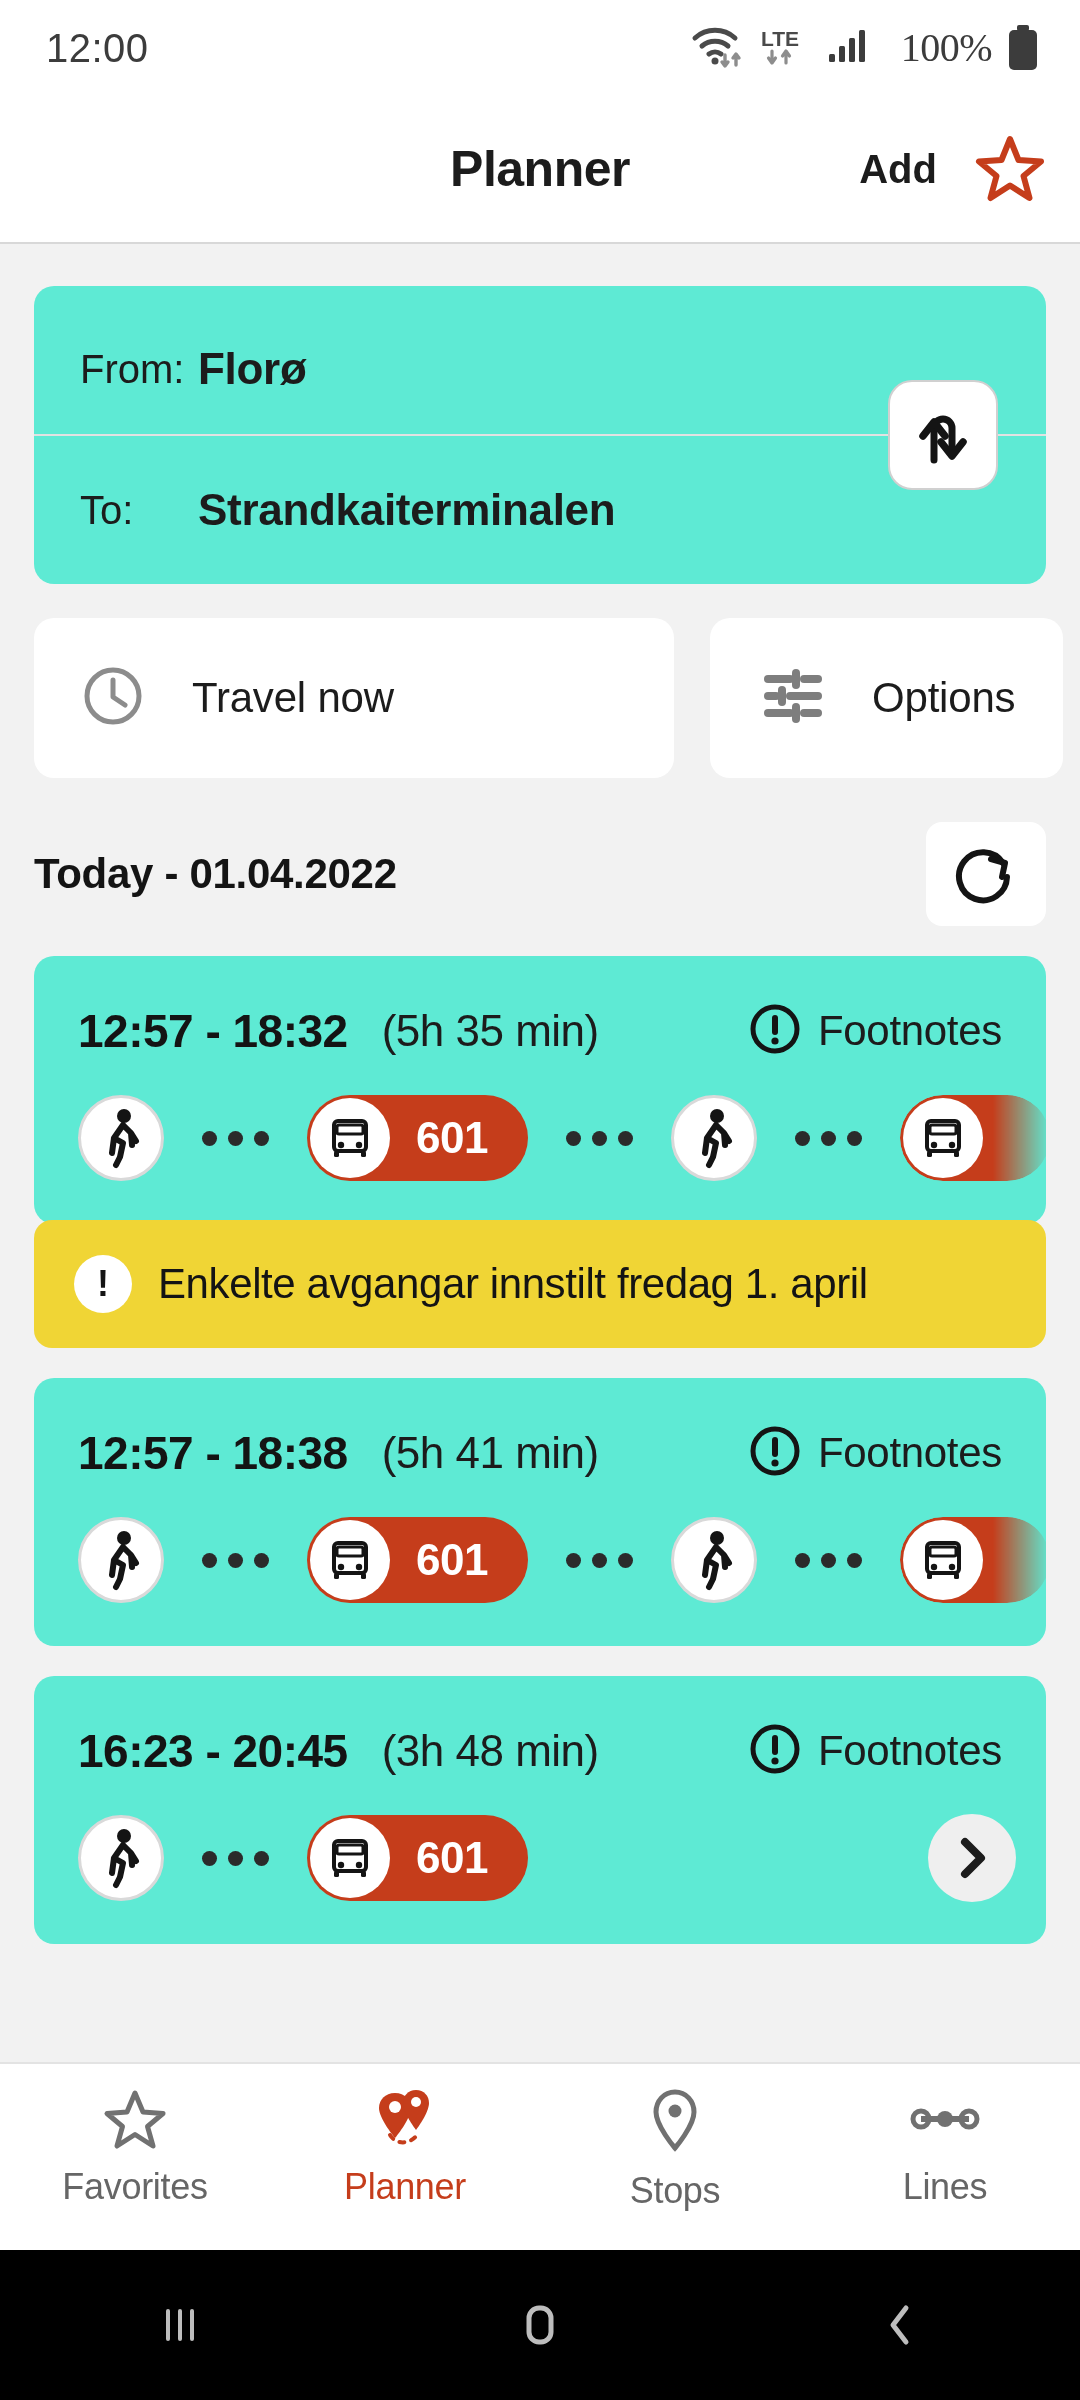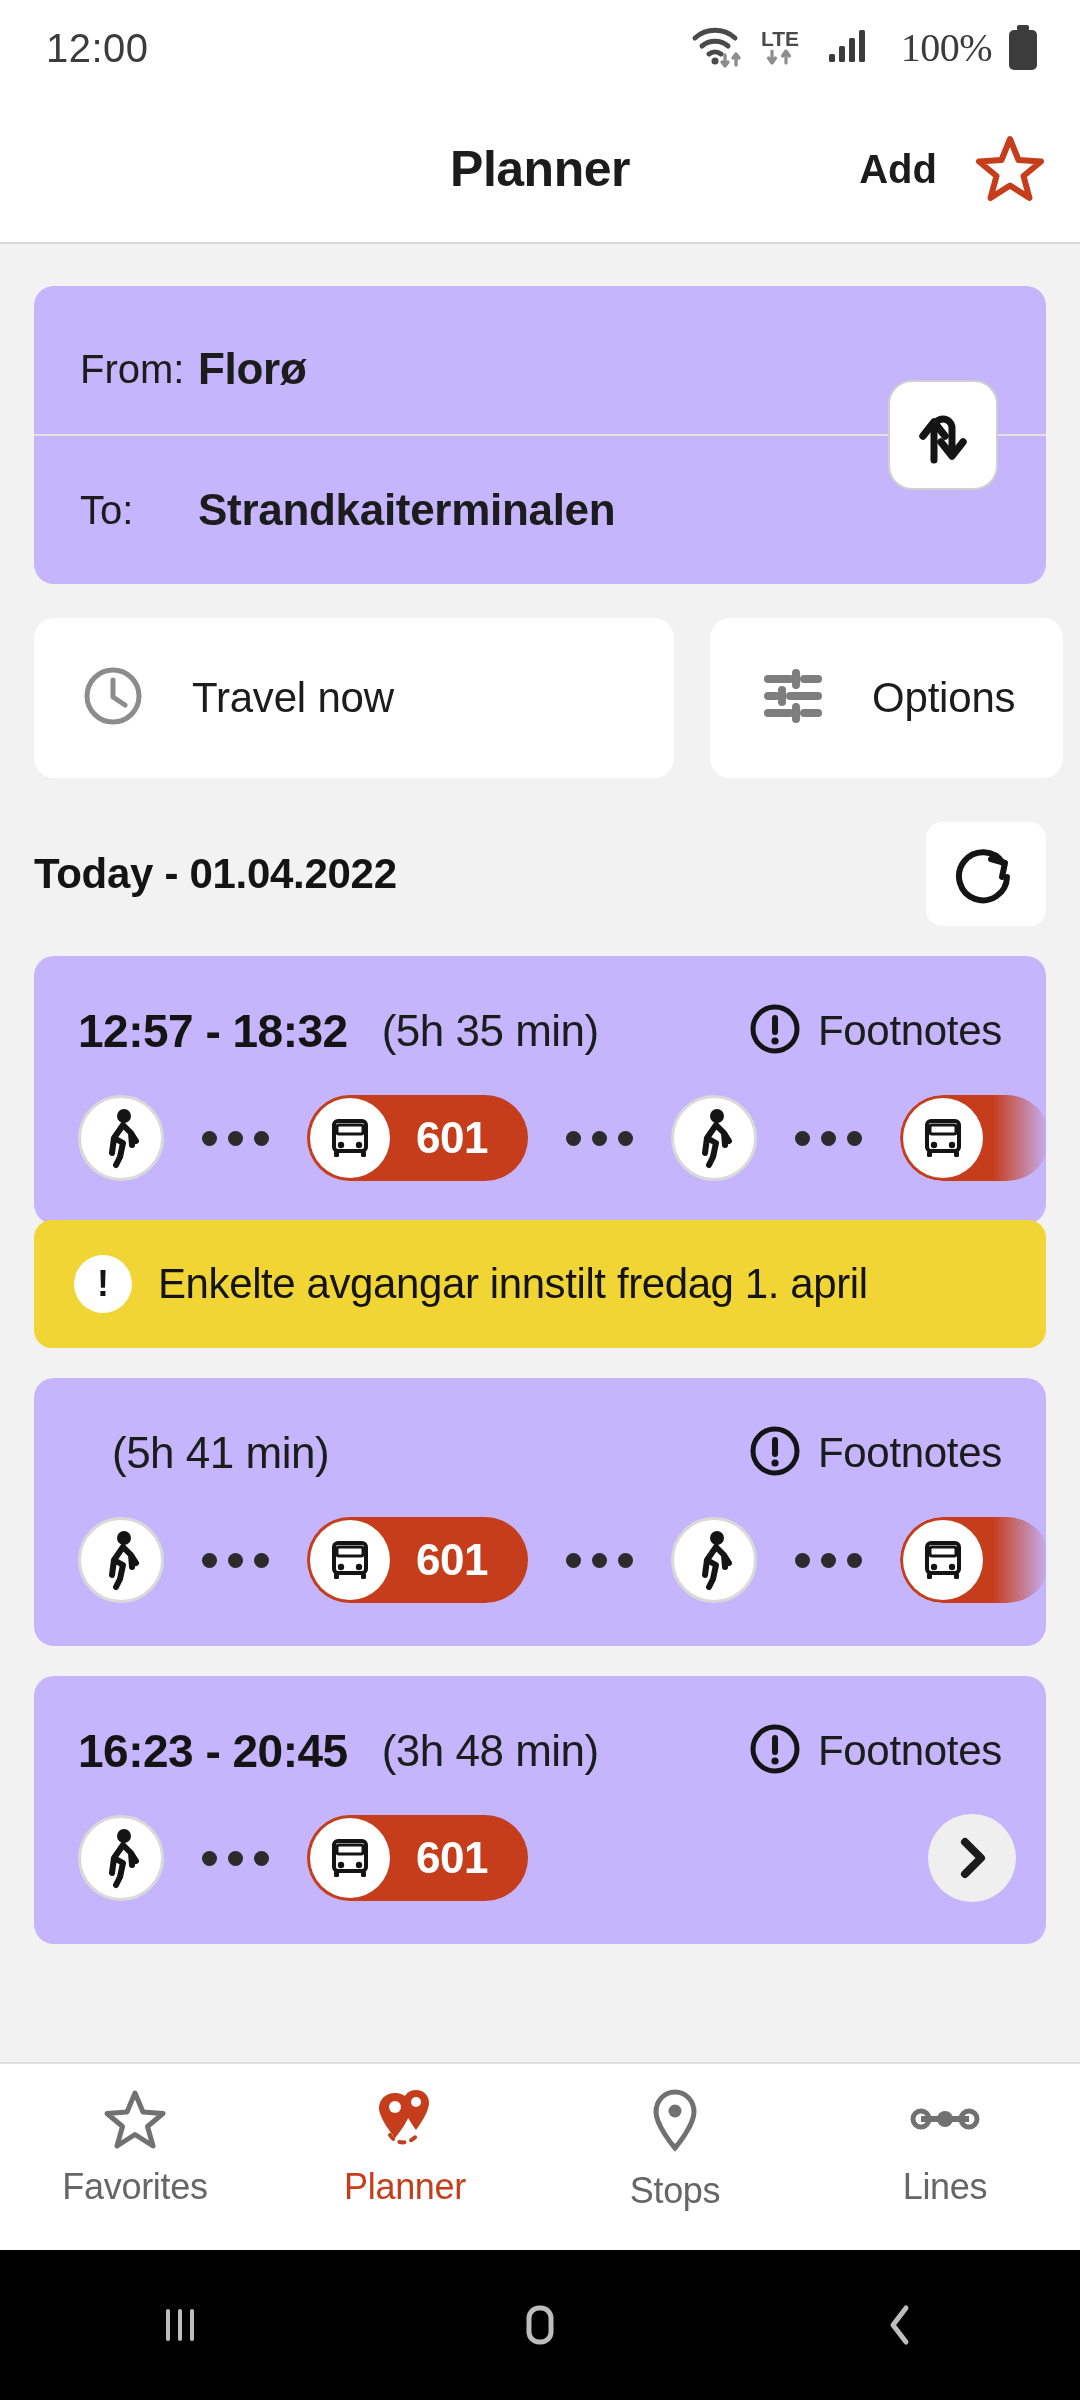--- a/index.html
+++ b/index.html
@@ -34,21 +34,21 @@
   }
   .appbar-actions {
     position:absolute; right:34px; display:flex; align-items:center; gap:37px;
   }
   .add-label { font-size:40px; font-weight:bold; color:#1c1c1c; }
   .star-btn { width:72px; height:72px; display:flex; align-items:center; justify-content:center; }
 
   
   .body { flex:1 1 auto; background:#f2f2f2; padding:0 34px; position:relative; overflow:hidden; }
 
-  .card { background:#c4b5fd; border-radius:20px; }
+  .card { background:#5eead4; border-radius:20px; }
 
   
   .fromto { margin-top:42px; position:relative; padding:0 0; }
   .ft-row { height:148px; display:flex; align-items:center; padding:0 46px; }
   .ft-row.first { padding-top:18px; }
   .ft-label { font-size:40px; color:#1c1c1c; width:118px; flex:0 0 118px; }
   .ft-value { font-size:44px; font-weight:bold; color:#1c1c1c; letter-spacing:-.3px; }
   .ft-divider { height:2px; background:#e2e2e2; margin:0 0 0 0; }
   .swap-btn {
     position:absolute; right:48px; top:50%; transform:translateY(-50%);
@@ -328,20 +328,21 @@
       </div>
     </div>
 
     <div class="warn">
       <span class="warn-icon">!</span>
       <span class="warn-text">Enkelte avgangar innstilt fredag 1. april</span>
     </div>
 
     <div class="card trip">
       <div class="trip-head">
+        <span class="trip-times">12:57 - 18:38</span>
         <span class="trip-dur">(5h 41 min)</span>
         <span class="trip-foot">
           <span>
             <svg width="54" height="54" viewBox="0 0 54 54">
               <circle cx="27" cy="27" r="22" fill="none" stroke="#141414" stroke-width="5"></circle>
               <rect x="24" y="13" width="6" height="20" rx="3" fill="#141414"></rect>
               <circle cx="27" cy="39" r="3.6" fill="#141414"></circle>
             </svg>
           </span>
           <span class="trip-foot-label">Footnotes</span>

